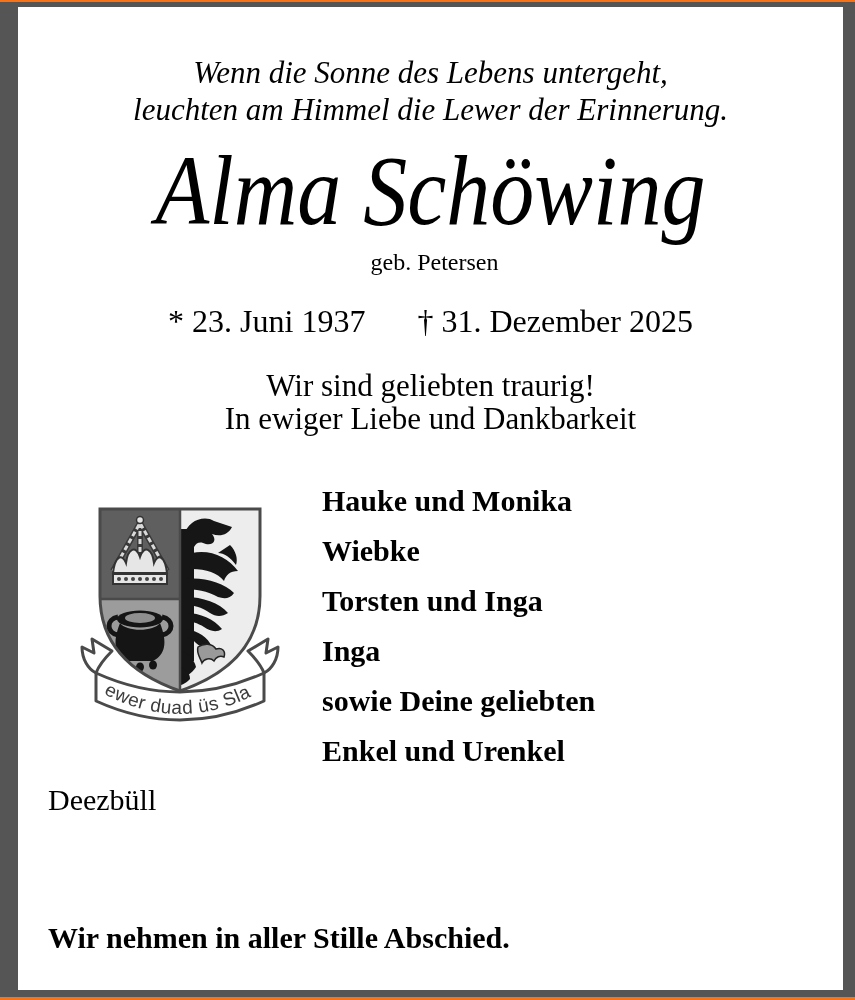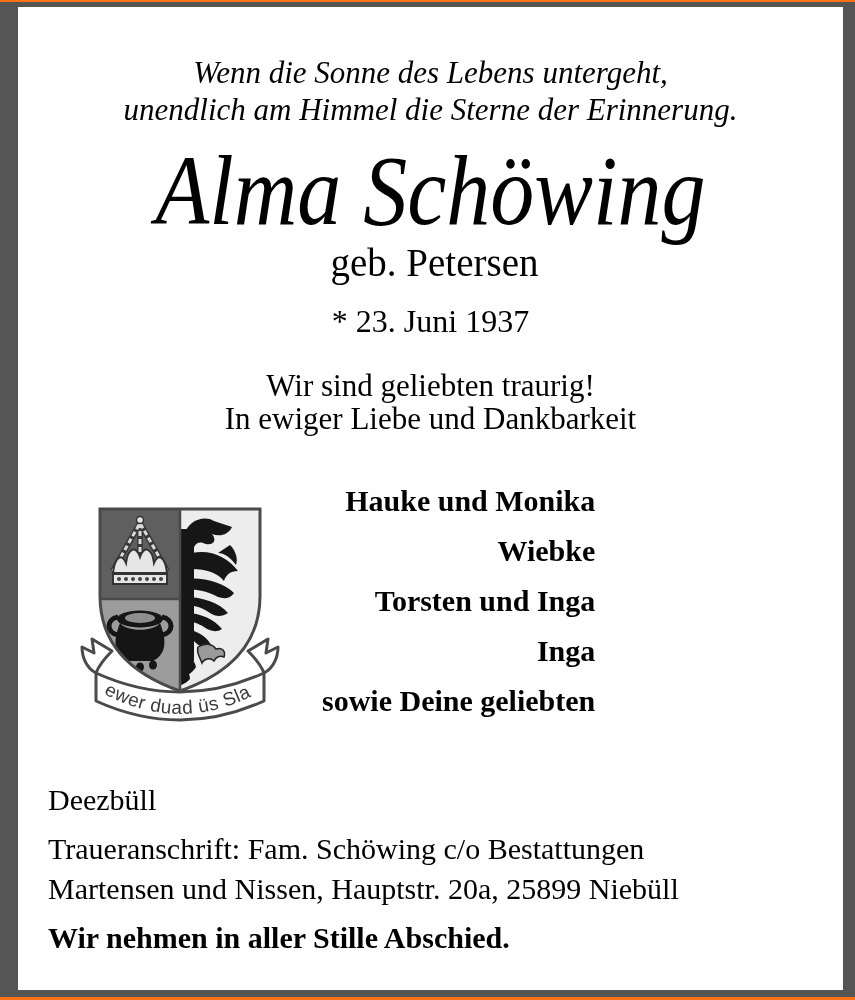--- a/index.html
+++ b/index.html
@@ -14,62 +14,64 @@
   }
   .content{
     position:absolute;left:18px;right:12px;top:5px;bottom:7px;
     background:#ffffff;overflow:hidden;
   }
   .abs{position:absolute;}
   .ctr{left:0;right:0;text-align:center;}
   .epigraph{top:47px;font-style:italic;font-size:31px;line-height:37px;}
   .deceased-name{top:134px;font-size:100px;line-height:100px;font-weight:normal;font-style:italic;white-space:nowrap;}
   .deceased-name span{display:inline-block;transform:scaleX(.88);transform-origin:center;}
-  .maiden{top:241px;font-size:39px;line-height:29px;padding-left:8px;}
+  .maiden{top:241px;font-size:24px;line-height:29px;padding-left:8px;}
   .dates{top:298px;left:0;right:0;display:flex;justify-content:center;gap:52px;font-size:32px;line-height:32px;white-space:nowrap;align-items:center;}
   .grief{top:363px;font-size:31px;line-height:31px;}
   .dedication{top:396px;font-size:31px;line-height:31px;}
   .mourners{top:469px;left:304px;font-size:30px;font-weight:bold;}
-  .mourners div{height:50px;line-height:50px;white-space:nowrap;text-align:right;}
+  .mourners div{height:50px;line-height:50px;white-space:nowrap;}
   .crest{top:494px;left:62px;width:200px;height:252px;}
   .place{top:778px;left:30px;font-size:30px;line-height:30px;}
   .address{top:822px;left:30px;font-size:30px;line-height:40px;white-space:nowrap;}
   .closing{top:916px;left:30px;font-size:30px;line-height:30px;white-space:nowrap;font-weight:bold;}
 </style>
 </head>
 <body>
 
 <div class="page">
   <div class="frame">
     <div class="content">
 
       <div class="abs ctr epigraph">
         <div>Wenn die Sonne des Lebens untergeht,</div>
-        <div>unendlich am Himmel die Sterne der Erinnerung.</div>
+        <div>leuchten am Himmel die Lewer der Erinnerung.</div>
       </div>
 
       <div class="abs ctr deceased-name">
         <span>Alma Schöwing</span>
       </div>
 
       <div class="abs ctr maiden">geb. Petersen</div>
 
       <div class="abs dates">
         <span>* 23. Juni 1937</span>
+        <span>† 31. Dezember 2025</span>
       </div>
 
       <div class="abs ctr grief">Wir sind geliebten traurig!</div>
       <div class="abs ctr dedication">In ewiger Liebe und Dankbarkeit</div>
 
       <div class="abs mourners">
         <div>Hauke und Monika</div>
         <div>Wiebke</div>
         <div>Torsten und Inga</div>
         <div>Inga</div>
         <div>sowie Deine geliebten</div>
+        <div>Enkel und Urenkel</div>
       </div>
 
       <svg class="abs crest" viewBox="0 0 200 252" xmlns="http://www.w3.org/2000/svg" aria-hidden="true">
         <defs>
           <clipPath id="shieldClip">
             <path d="M20,8 H180 V95 C180,148 143,175 100,190 C57,175 20,148 20,95 Z"></path>
           </clipPath>
           <path id="mottoPath" d="M26,194 Q100,232 174,194" fill="none"></path>
         </defs>
 
@@ -130,22 +132,18 @@
 
             <line x1="20" y1="98" x2="100" y2="98" stroke="#4a4a4a" stroke-width="2.5"></line>
             <line x1="100" y1="8" x2="100" y2="190" stroke="#4a4a4a" stroke-width="2.5"></line>
           </g>
           <path d="M20,8 H180 V95 C180,148 143,175 100,190 C57,175 20,148 20,95 Z" fill="none" stroke="#4a4a4a" stroke-width="3"></path>
         </g>
       </svg>
 
       <div class="abs place">Deezbüll</div>
 
-      <div class="abs address">
-        <div>Traueranschrift: Fam. Schöwing c/o Bestattungen</div>
-        <div>Martensen und Nissen, Hauptstr. 20a, 25899 Niebüll</div>
-      </div>
 
       <div class="abs closing">Wir nehmen in aller Stille Abschied.</div>
 
     </div>
   </div>
 </div>
 
 </body></html>

